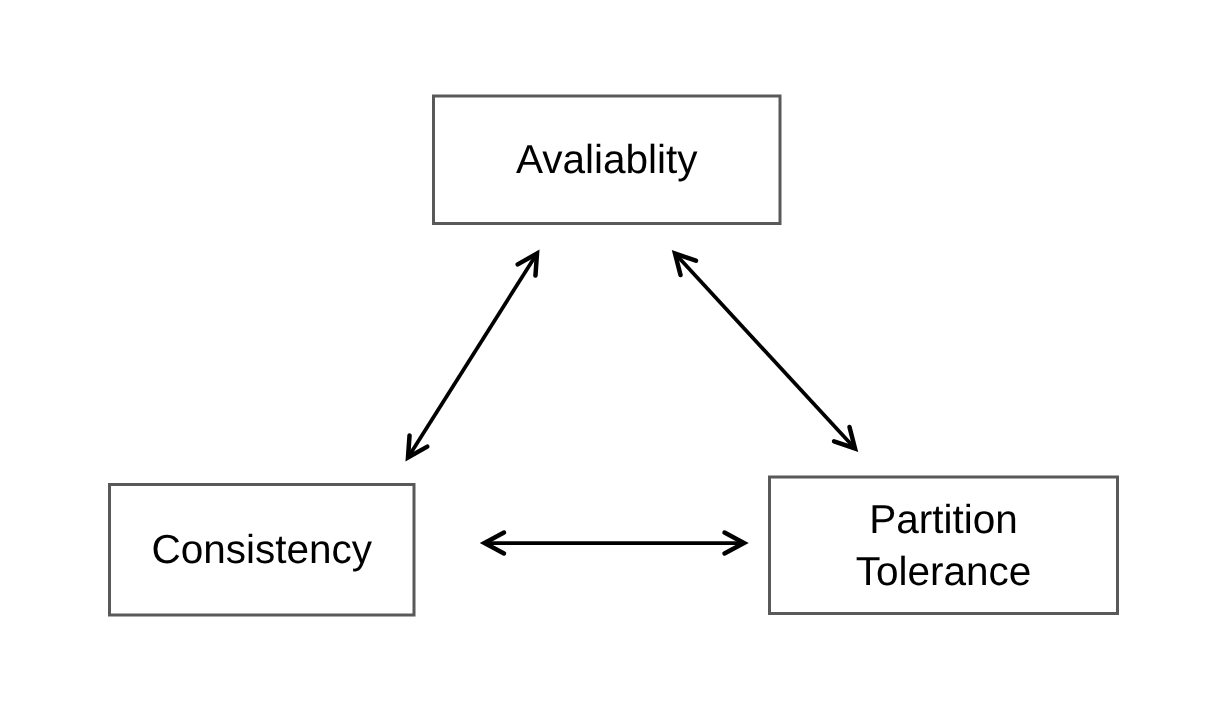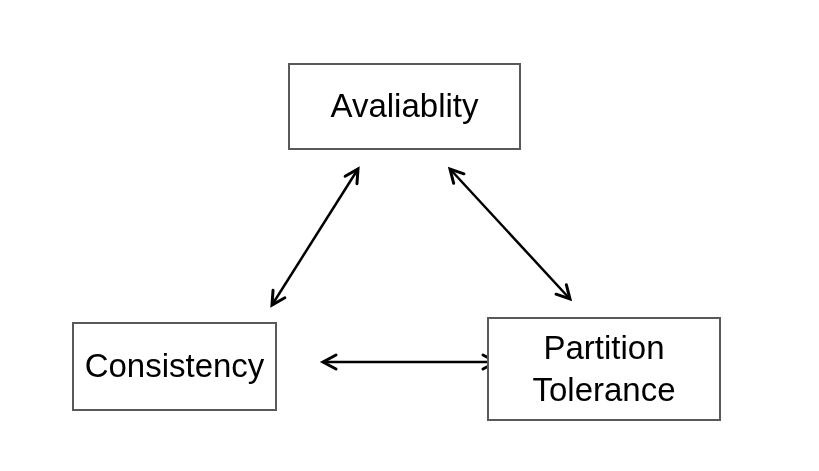--- a/index.html
+++ b/index.html
@@ -35,41 +35,41 @@
   .node {
     position: absolute;
     box-sizing: border-box;
     border: 2px solid var(--box-border, #595959);
     background: var(--background, #ffffff);
     display: flex;
     align-items: center;
     justify-content: center;
     text-align: center;
     color: var(--text, #000000);
-    font-size: 33px;
+    font-size: 27px;
     line-height: 1.28;
     padding: 0 4px;
   }
   .node-availability {
     left: 288px;
     top: 63px;
     width: 233px;
     height: 87px;
   }
   .node-consistency {
     left: 72px;
     top: 322px;
     width: 205px;
     height: 89px;
   }
   .node-partition-tolerance {
-    left: 487px;
+    left: 512px;
     top: 317px;
     width: 234px;
-    height: 104px;
+    height: 93px;
     justify-content: center;
   }
 </style>
 </head>
 <body>
 
 <div class="stage">
 
   <svg class="arrow-layer" viewBox="0 0 819 471" xmlns="http://www.w3.org/2000/svg" aria-hidden="true">
     <defs>

